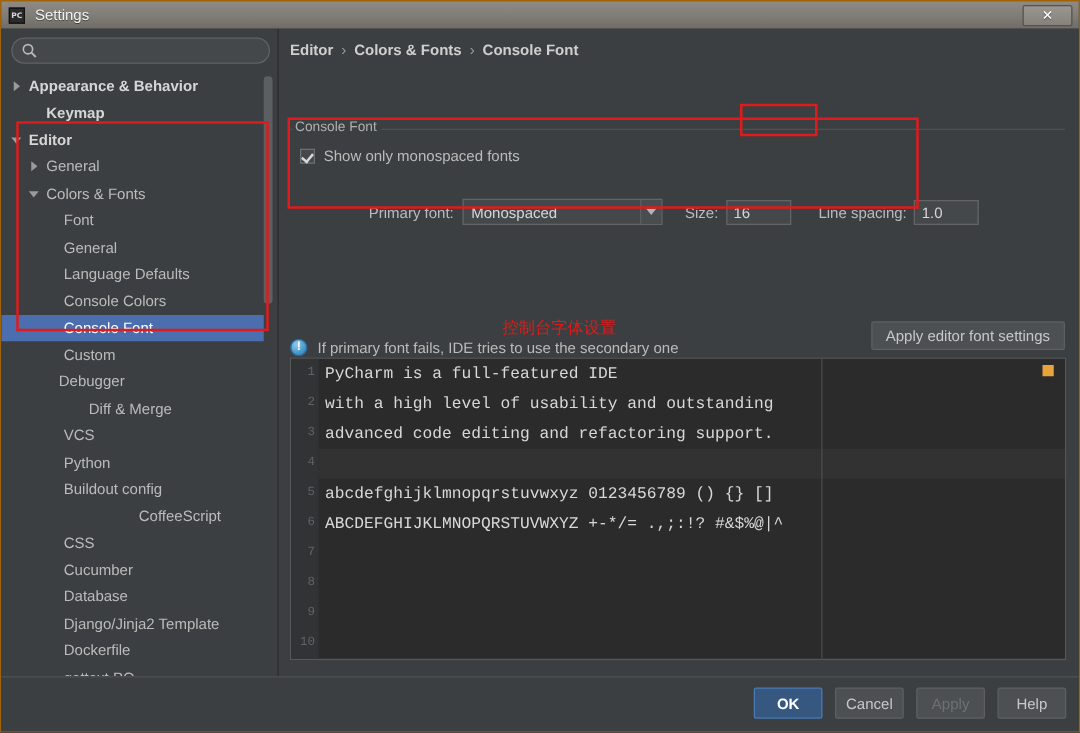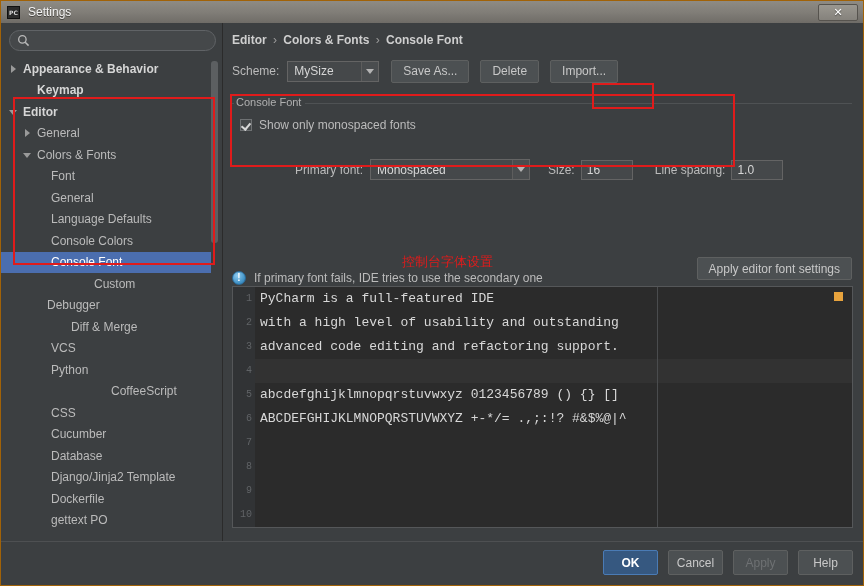--- a/index.html
+++ b/index.html
@@ -463,39 +463,43 @@
             <span class="tree-label">Language Defaults</span>
           </div>
           <div class="tree-row" style="padding-left: 34px;">
             <span class="tree-arrow"></span>
             <span class="tree-label">Console Colors</span>
           </div>
           <div class="tree-row selected" style="padding-left: 34px;">
             <span class="tree-arrow"></span>
             <span class="tree-label">Console Font</span>
           </div>
-          <div class="tree-row" style="padding-left: 54px; gap: 23px;">
+          <div class="tree-row" style="padding-left: 34px;">
             <span class="tree-arrow"></span>
             <span class="tree-label">Custom</span>
           </div>
           <div class="tree-row" style="padding-left: 30px; align-items: center;">
             <span class="tree-arrow"></span>
             <span class="tree-label">Debugger</span>
           </div>
           <div class="tree-row" style="padding-left: 54px;">
             <span class="tree-arrow"></span>
             <span class="tree-label">Diff &amp; Merge</span>
           </div>
           <div class="tree-row" style="padding-left: 34px;">
             <span class="tree-arrow"></span>
             <span class="tree-label">VCS</span>
           </div>
           <div class="tree-row" style="padding-left: 34px;">
             <span class="tree-arrow"></span>
             <span class="tree-label">Python</span>
+          </div>
+          <div class="tree-row" style="padding-left: 34px;">
+            <span class="tree-arrow"></span>
+            <span class="tree-label">Buildout config</span>
           </div>
           <div class="tree-row" style="padding-left: 54px; gap: 40px;">
             <span class="tree-arrow"></span>
             <span class="tree-label">CoffeeScript</span>
           </div>
           <div class="tree-row" style="padding-left: 34px;">
             <span class="tree-arrow"></span>
             <span class="tree-label">CSS</span>
           </div>
           <div class="tree-row" style="padding-left: 34px;">
@@ -526,32 +530,20 @@
     <div id="right-panel">
 
       <div id="breadcrumb">
         <span>Editor</span>
         <span class="sep">›</span>
         <span>Colors &amp; Fonts</span>
         <span class="sep">›</span>
         <span>Console Font</span>
       </div>
 
-      <div id="scheme-row">
-        <span class="lbl">Scheme:</span>
-        <div id="scheme-combo">
-          <span class="val">MySize</span>
-          <span class="combo-btn">
-              <i class="caret-down"></i>
-            </span>
-        </div>
-        <div class="btn" id="save-as-btn">Save As...</div>
-        <div class="btn" id="delete-btn">Delete</div>
-        <div class="btn" id="import-btn">Import...</div>
-      </div>
 
       <div id="group-box">
         <div id="group-line"></div>
         <div id="group-title">Console Font</div>
 
         <div class="chk-row" style="left:8px; top:22px;">
           <span class="checkbox checked"></span>
           <span>Show only monospaced fonts</span>
         </div>
 

